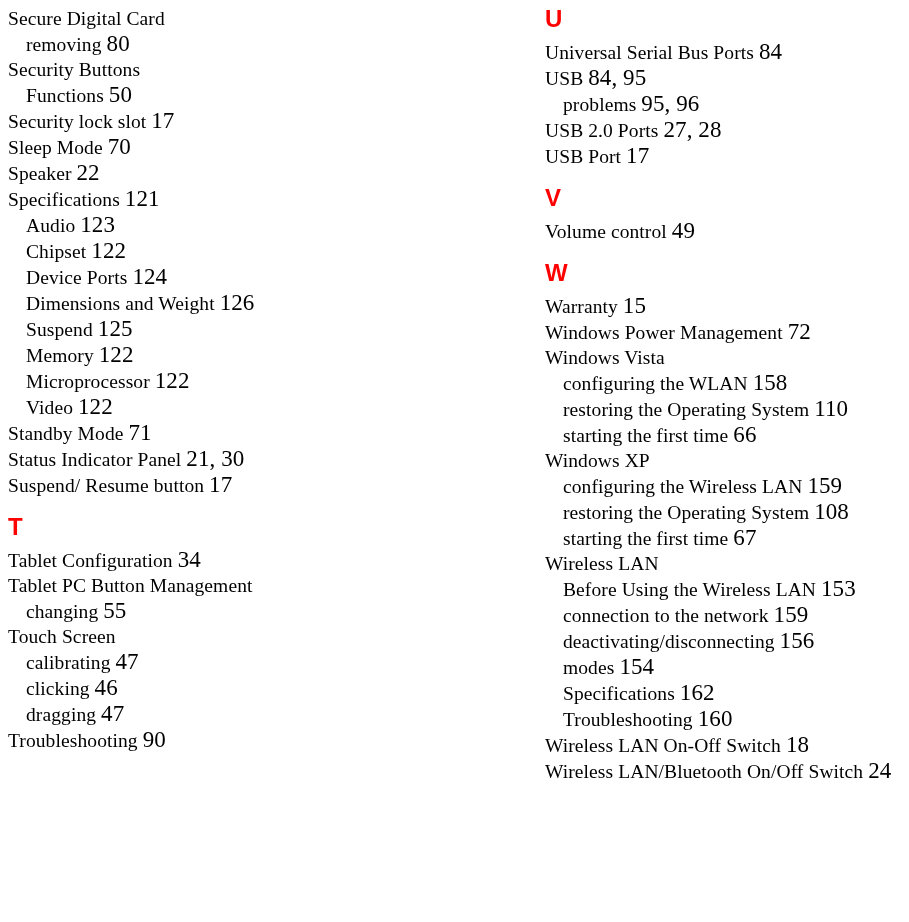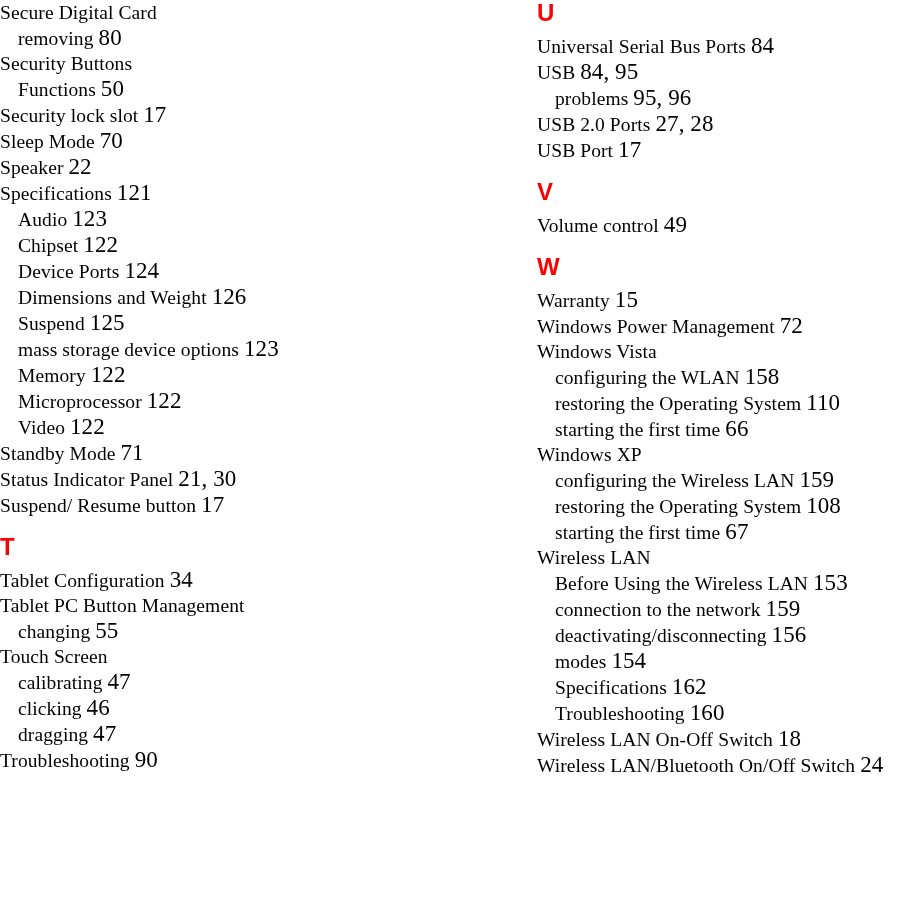--- a/index.html
+++ b/index.html
@@ -18,21 +18,22 @@
   }
   .columns {
     position: absolute;
     top: 0;
     left: 0;
     width: 909px;
     height: 880px;
   }
   .col {
     position: absolute;
-    top: 0;
+    top: 6px;
+    margin-left: 8px;
   }
   .col-left {
     left: 0px;
     width: 470px;
   }
   .col-right {
     left: 537px;
     width: 372px;
   }
   .entry {
@@ -85,21 +86,20 @@
         <div class="entry sub"><span class="lbl">Functions</span> <span class="pg">50</span></div>
         <div class="entry"><span class="lbl">Security lock slot</span> <span class="pg">17</span></div>
         <div class="entry"><span class="lbl">Sleep Mode</span> <span class="pg">70</span></div>
         <div class="entry"><span class="lbl">Speaker</span> <span class="pg">22</span></div>
         <div class="entry"><span class="lbl">Specifications</span> <span class="pg">121</span></div>
         <div class="entry sub"><span class="lbl">Audio</span> <span class="pg">123</span></div>
         <div class="entry sub"><span class="lbl">Chipset</span> <span class="pg">122</span></div>
         <div class="entry sub"><span class="lbl">Device Ports</span> <span class="pg">124</span></div>
         <div class="entry sub"><span class="lbl">Dimensions and Weight</span> <span class="pg">126</span></div>
         <div class="entry sub"><span class="lbl">Suspend</span> <span class="pg">125</span></div>
-        <div class="entry sub"><span class="lbl">mass storage device options</span> <span class="pg">123</span></div>
         <div class="entry sub"><span class="lbl">Memory</span> <span class="pg">122</span></div>
         <div class="entry sub"><span class="lbl">Microprocessor</span> <span class="pg">122</span></div>
         <div class="entry sub"><span class="lbl">Video</span> <span class="pg">122</span></div>
         <div class="entry"><span class="lbl">Standby Mode</span> <span class="pg">71</span></div>
         <div class="entry"><span class="lbl">Status Indicator Panel</span> <span class="pg">21, 30</span></div>
         <div class="entry"><span class="lbl">Suspend/ Resume button</span> <span class="pg">17</span></div>
         <div class="section-head">T</div>
         <div class="entry"><span class="lbl">Tablet Configuration</span> <span class="pg">34</span></div>
         <div class="entry"><span class="lbl">Tablet PC Button Management</span></div>
         <div class="entry sub"><span class="lbl">changing</span> <span class="pg">55</span></div>

